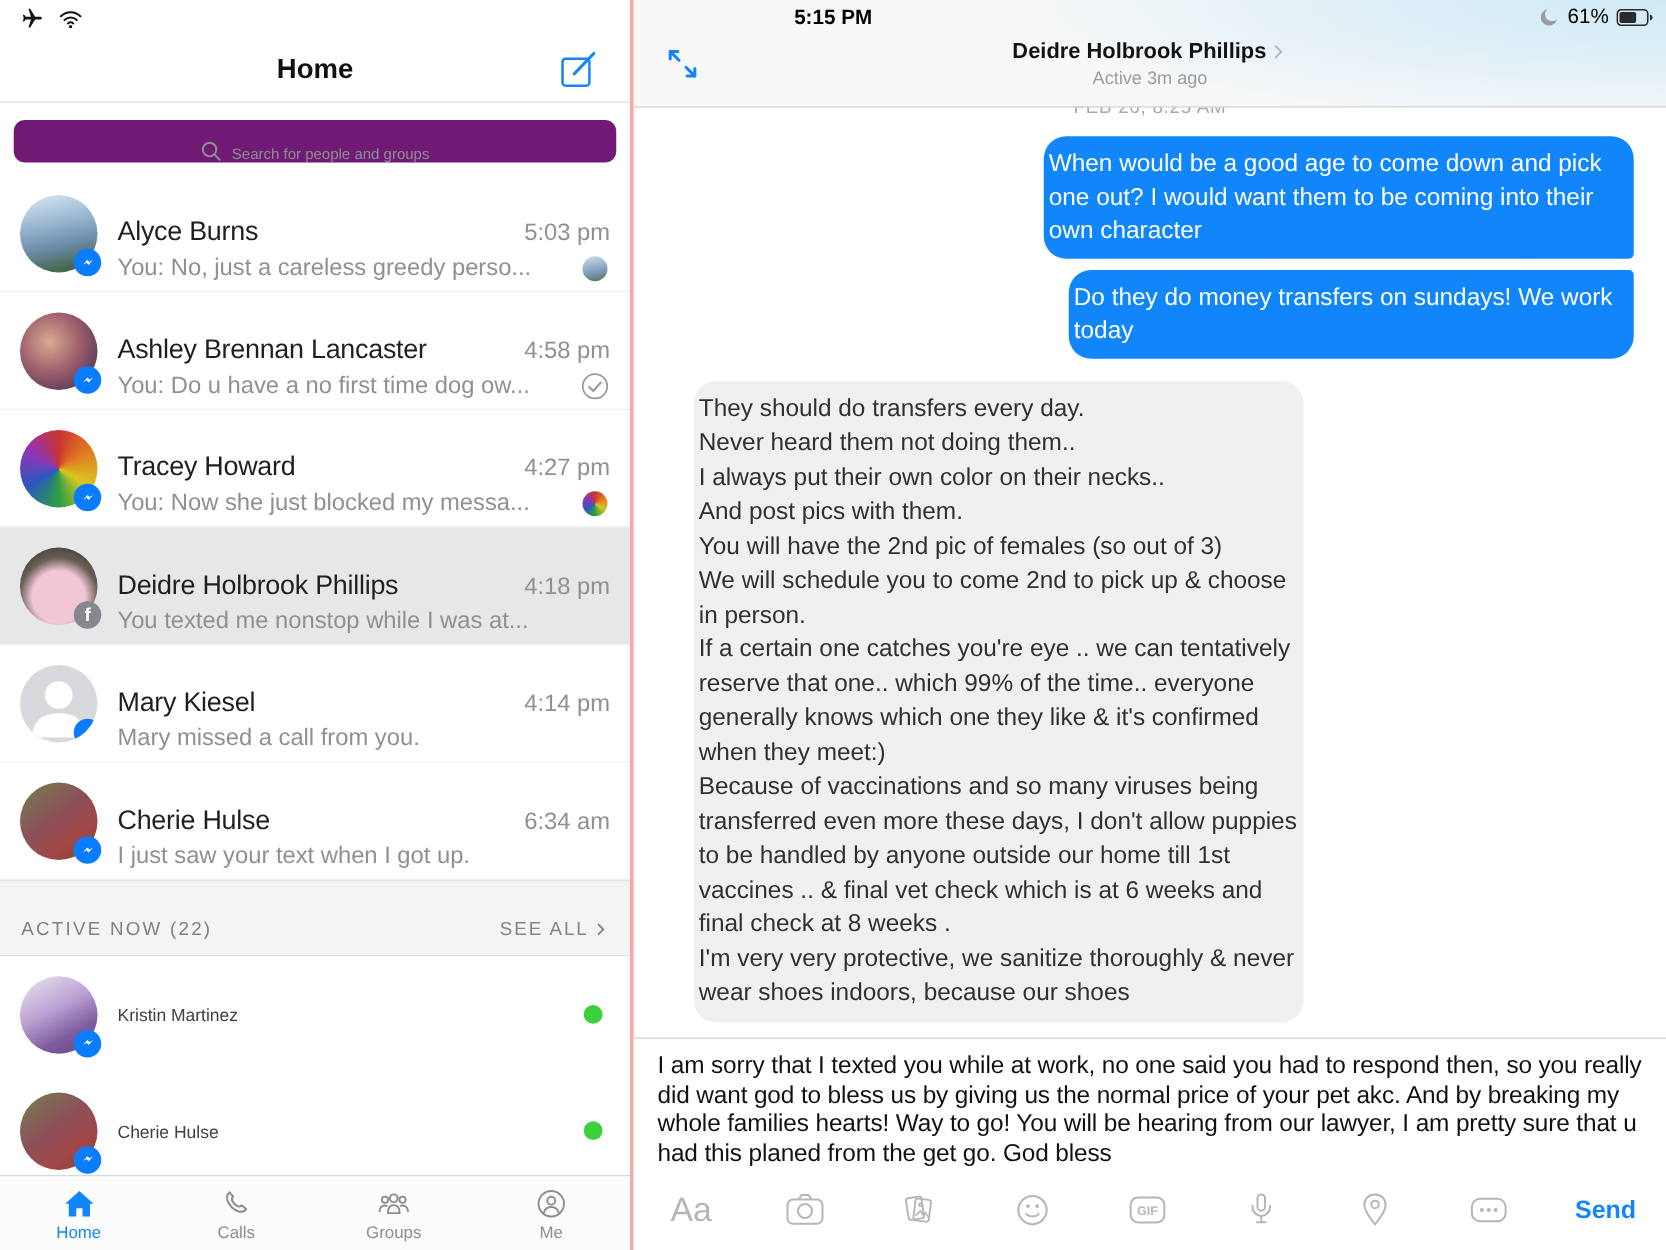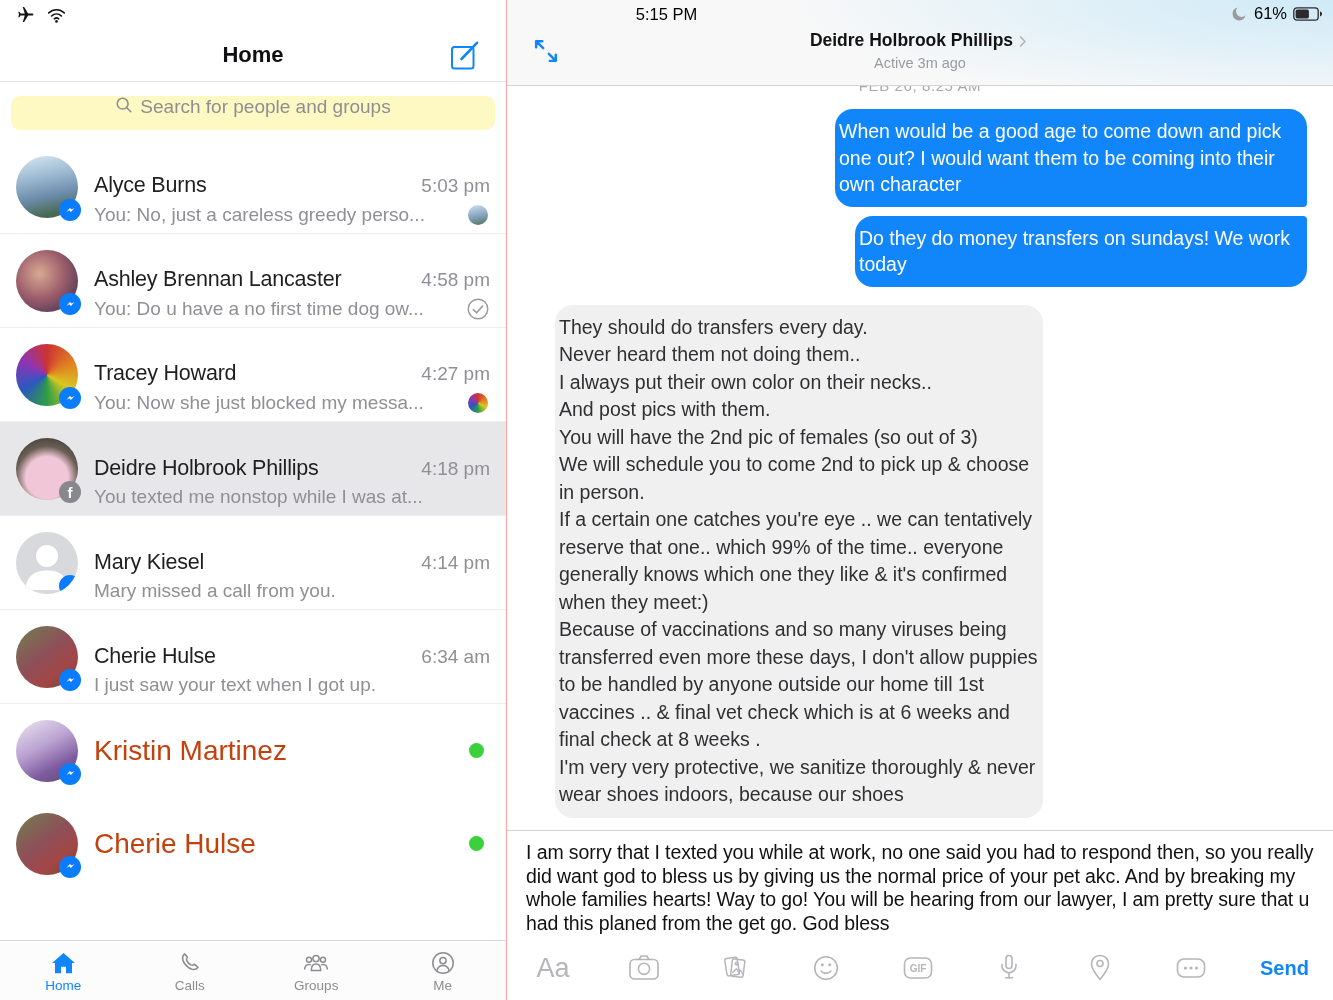--- a/index.html
+++ b/index.html
@@ -3,30 +3,30 @@
 <meta charset="utf-8">
 <style>
   * { box-sizing: border-box; margin: 0; padding: 0; }
   html,body { width:1333px; height:1000px; overflow:hidden; background:#fff;
     font-family:"Liberation Sans","DejaVu Sans",sans-serif; }
   .app { position:relative; display:flex; width:1333px; height:1000px; }
 
   
   .status { position:absolute; top:0; left:0; width:100%; height:28px; z-index:60; pointer-events:none; }
   .status-left { position:absolute; left:16px; top:5px; display:flex; gap:11px; align-items:center; }
-  .status-time { position:absolute; left:50%; top:5px; transform:translateX(-50%); font-size:16.5px; font-weight:400; color:#000; }
+  .status-time { position:absolute; left:50%; top:5px; transform:translateX(-50%); font-size:16.5px; font-weight:700; color:#000; }
   .status-right { position:absolute; right:10px; top:4px; display:flex; gap:6px; align-items:center; font-size:16.5px; color:#000; }
 
   
-  .sidebar { width:507px; min-width:507px; height:100%; background:#fff; border-right:1px solid #fca5a5; position:relative; overflow:hidden; }
+  .sidebar { width:507px; min-width:507px; height:100%; background:#fff; border-right:3px solid #fca5a5; position:relative; overflow:hidden; }
   .sidebar-header { margin-top:28px; height:54px; position:relative; display:flex; align-items:center; justify-content:center; border-bottom:1px solid #e4e4e6; }
   .sidebar-title { font-size:22px; font-weight:700; color:#101012; }
   .compose-btn { position:absolute; right:24px; top:10px; width:34px; height:34px; }
   .search-area { padding:14px 11px 10px; }
-  .search-pill { height:34px; background:#fef9c3; border-radius:9px; display:flex; align-items:flex-start; justify-content:center; gap:7px; color:#8e8e93; font-size:19px; }
+  .search-pill { height:34px; background:#701a75; border-radius:9px; display:flex; align-items:flex-end; justify-content:center; gap:7px; color:#8e8e93; font-size:12px; }
 
   .conv-row { height:94px; display:flex; align-items:center; padding:0 16px; position:relative; background:#fff; }
   .conv-row::after { content:""; position:absolute; left:0; right:0; bottom:0; height:1px; background:#efeff0; }
   .conv-row.selected { background:#e7e7e9; }
   .avatar { width:62px; height:62px; border-radius:50%; position:relative; flex:none; }
   .badge { position:absolute; right:-3px; bottom:-3px; width:22px; height:22px; border-radius:50%; display:flex; align-items:center; justify-content:center; }
   .badge.msgr { background:#0a7cff; }
   .badge.fb { background:#87878d; color:#fff; font-weight:700; font-size:15px; }
   .conv-main { flex:1; min-width:0; margin-left:16px; }
   .conv-top { display:flex; justify-content:space-between; align-items:baseline; }
@@ -45,21 +45,21 @@
   .a-mary   { background:#d8d9dd; display:flex; align-items:flex-end; justify-content:center; overflow:hidden; }
   .a-cherie { background:linear-gradient(142deg,#71804f 0%,#8d5059 45%,#a34646 72%,#6d4a34 100%); }
   .a-kristin{ background:linear-gradient(152deg,#ece6f1 0%,#bba3d2 42%,#7e5b9f 72%,#5c4976 100%); }
   .mini-alyce { background:linear-gradient(168deg,#cfe2f0,#7e9cb8 60%,#50704f); }
   .mini-tracey{ background:conic-gradient(#cc3333,#e07c22,#d9c822,#2e9e44,#2b57c0,#8e35b5,#cc3333); }
 
   .active-bar { height:61px; background:#f4f4f5; border-top:1px solid #e2e2e4; border-bottom:1px solid #e2e2e4; display:flex; justify-content:space-between; align-items:flex-end; padding:0 17px 12px; }
   .active-label { font-size:15px; color:#7f7f85; letter-spacing:1.8px; font-weight:500; }
   .see-all { font-size:15px; color:#85858b; letter-spacing:1.6px; font-weight:500; display:flex; align-items:center; gap:3px; }
   .active-row { height:93px; display:flex; align-items:center; padding:0 16px; position:relative; }
-  .active-name { font-size:28px; color:#c2410c; margin-left:16px; }
+  .active-name { font-size:14px; color:#404040; margin-left:16px; }
   .online-dot { position:absolute; right:22px; width:15px; height:15px; border-radius:50%; background:#3bd13b; }
 
   .tabbar { position:absolute; left:0; bottom:0; width:100%; height:60px; background:#fcfcfc; border-top:1px solid #d9d9db; display:flex; z-index:10; }
   .tab { flex:1; display:flex; flex-direction:column; align-items:center; justify-content:center; gap:2px; padding-top:2px; }
   .tab .lbl { font-size:13.5px; color:#8c8c92; }
   .tab.active .lbl { color:#1086fa; }
 
   
   .chat { flex:1; display:flex; flex-direction:column; position:relative; background:#fff; }
   .chat-header { height:86px; flex:none; position:relative; border-bottom:1px solid #d4d4d6;
@@ -268,20 +268,29 @@
         <div class="conv-top">
             <span class="name">Cherie Hulse</span>
             <span class="time">6:34 am</span>
           </div>
         <div class="conv-bottom">
             <span class="snippet">I just saw your text when I got up.</span>
           </div>
       </div>
     </div>
 
+    <div class="active-bar">
+      <span class="active-label">ACTIVE NOW (22)</span>
+      <span class="see-all">
+        <span>SEE ALL</span>
+        <svg width="13" height="15" viewBox="0 0 24 24" fill="none" stroke="#85858b" stroke-width="3" stroke-linecap="round" stroke-linejoin="round">
+            <path d="M9 5l7 7-7 7"></path>
+          </svg>
+      </span>
+    </div>
 
     <div class="active-row">
       <div class="avatar a-kristin">
         <span class="badge msgr">
             <svg width="13" height="13" viewBox="0 0 22 22" fill="#fff">
               <path d="M3.9 13.4L10 6.6l2.9 2.9 4.9-2.9-6.1 6.8-2.9-2.9z"></path>
             </svg>
           </span>
       </div>
       <span class="active-name">Kristin Martinez</span>

